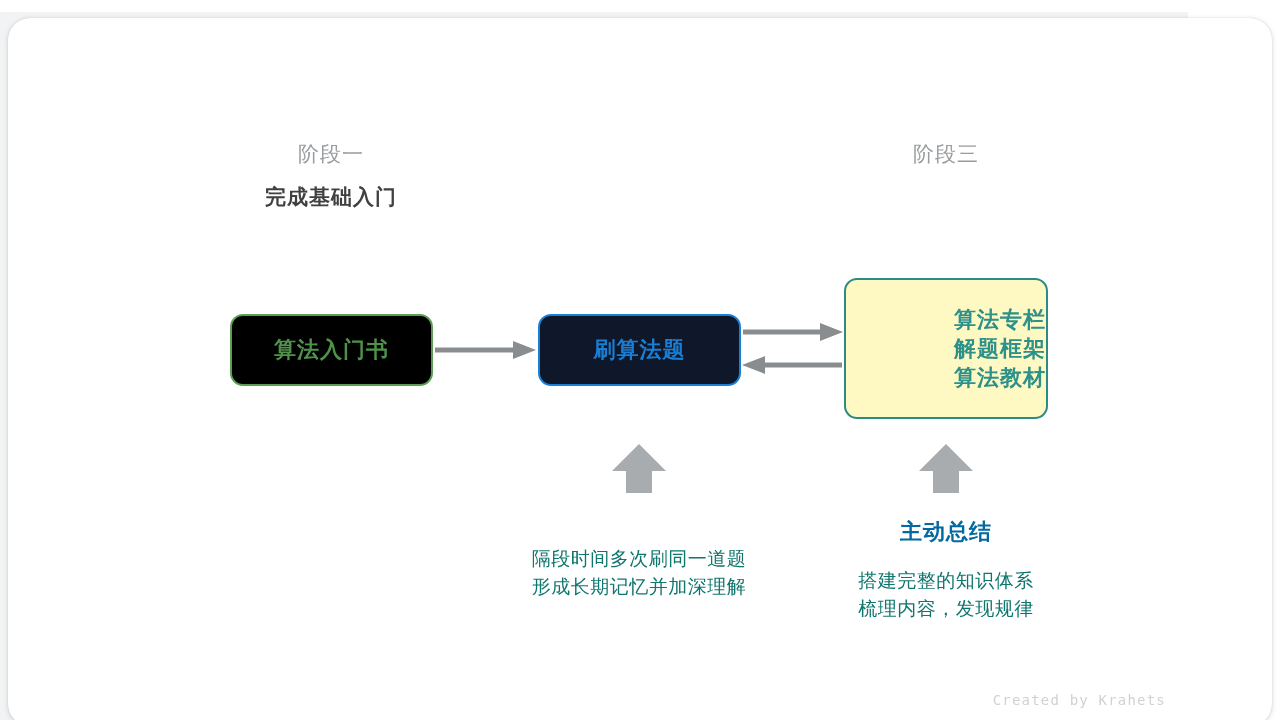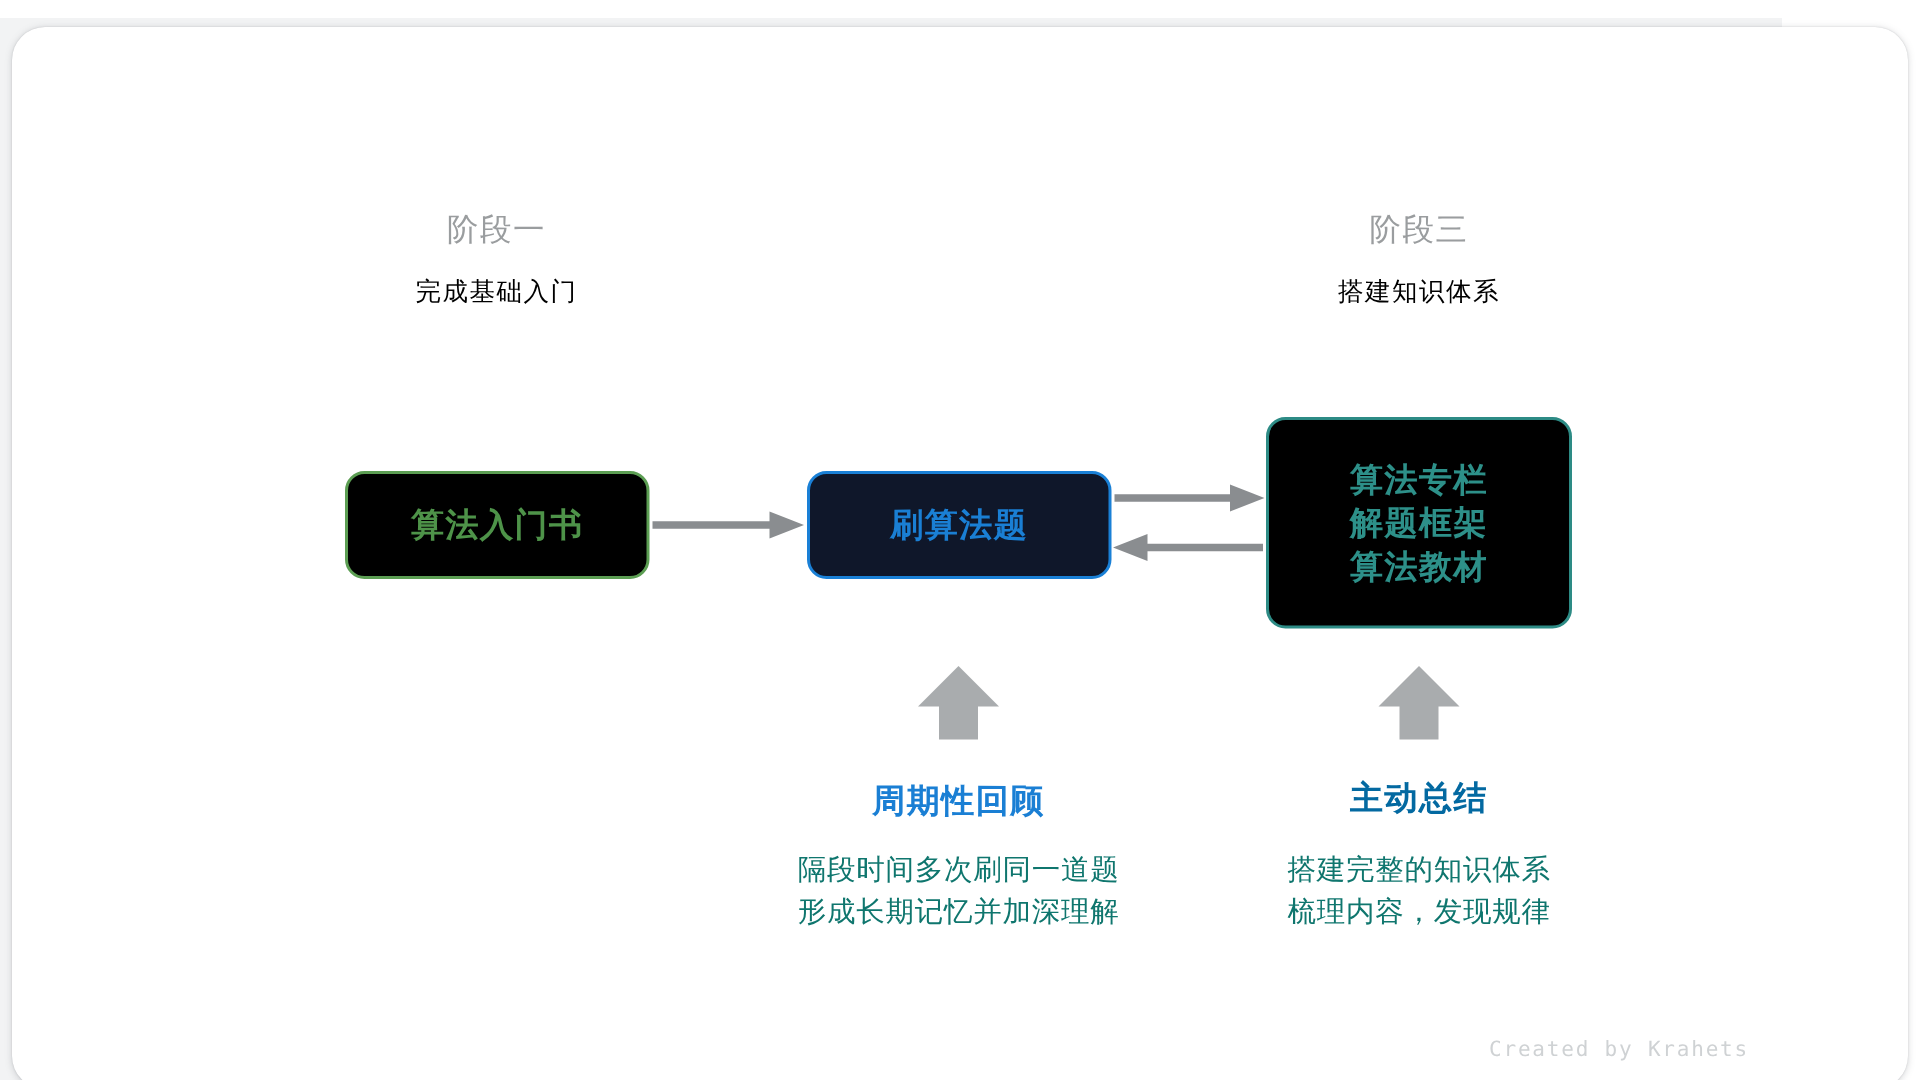--- a/index.html
+++ b/index.html
@@ -41,23 +41,23 @@
     width: 260px;
   }
   .stage-kicker {
     font-size: 21px;
     color: #9a9d9f;
     letter-spacing: 1px;
     line-height: 1;
   }
   .stage-title {
     margin-top: 22px;
-    font-size: 17px;
-    font-weight: normal;
-    color: #000000;
+    font-size: 21px;
+    font-weight: bold;
+    color: #404040;
     letter-spacing: 1px;
     line-height: 1;
   }
 
   .node {
     position: absolute;
     box-sizing: border-box;
     border-radius: 13px;
     border-width: 2px;
     border-style: solid;
@@ -80,23 +80,24 @@
   #node-practice {
     left: 538px; top: 302px; width: 203px; height: 72px;
     border-color: #1a80d6;
     background: #0f172a;
     color: #1a7fd4;
     font-size: 22px;
   }
   #node-resources {
     left: 844px; top: 266px; width: 204px; height: 141px;
     border-color: #2d8b85;
-    background: #000000;
+    background: #fef9c3;
     color: #2d9089;
     font-size: 22px;
+    align-items: flex-end;
   }
 
   .flow-svg {
     position: absolute;
     left: 0; top: 0;
     width: 1280px; height: 720px;
     pointer-events: none;
   }
 
   .note {
@@ -135,21 +136,20 @@
 
 <div id="canvas">
   <div class="card"></div>
 
   <div class="stage-head" style="left:201px; top:131px;">
     <div class="stage-kicker">阶段一</div>
     <div class="stage-title">完成基础入门</div>
   </div>
   <div class="stage-head" style="left:816px; top:131px;">
     <div class="stage-kicker">阶段三</div>
-    <div class="stage-title">搭建知识体系</div>
   </div>
 
   <div class="node" id="node-book">
     <div class="line">算法入门书</div>
   </div>
 
   <div class="node" id="node-practice">
     <div class="line">刷算法题</div>
   </div>
 
@@ -179,21 +179,20 @@
     <g>
       <polygon points="639,432 666,459 652,459 652,481 626,481 626,459 612,459" fill="#a9acae"></polygon>
     </g>
 
     <g>
       <polygon points="946,432 973,459 959,459 959,481 933,481 933,459 919,459" fill="#a9acae"></polygon>
     </g>
   </svg>
 
   <div class="note" style="left:489px; top:511px;">
-    <div class="note-title blue">周期性回顾</div>
     <div class="note-desc">
       <div>隔段时间多次刷同一道题</div>
       <div>形成长期记忆并加深理解</div>
     </div>
   </div>
 
   <div class="note" style="left:796px; top:511px;">
     <div class="note-title teal">主动总结</div>
     <div class="note-desc">
       <div>搭建完整的知识体系</div>

